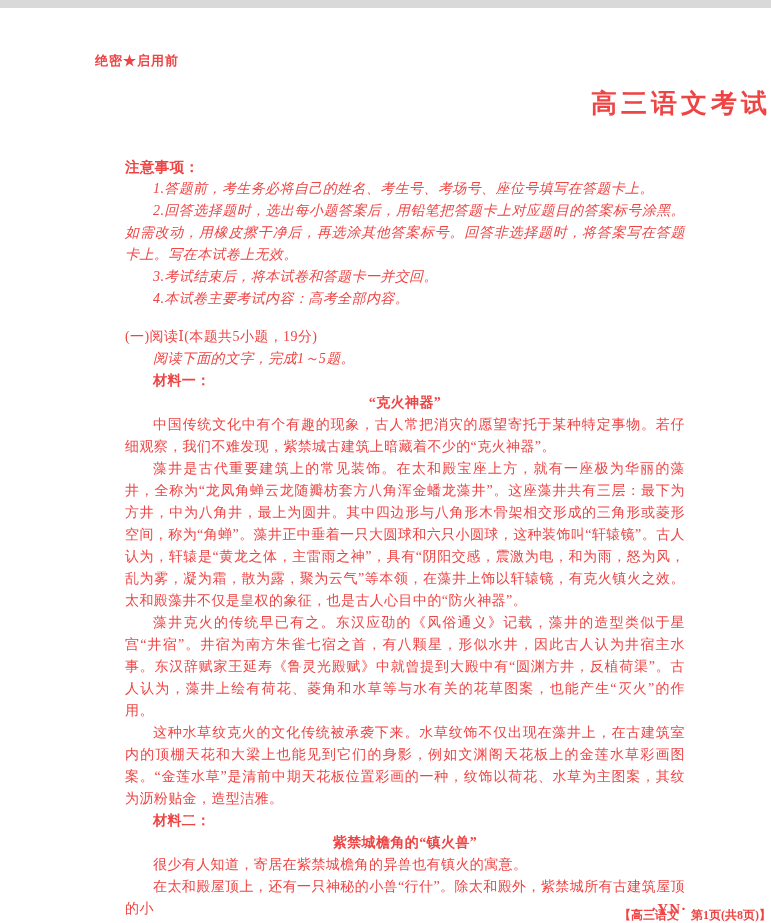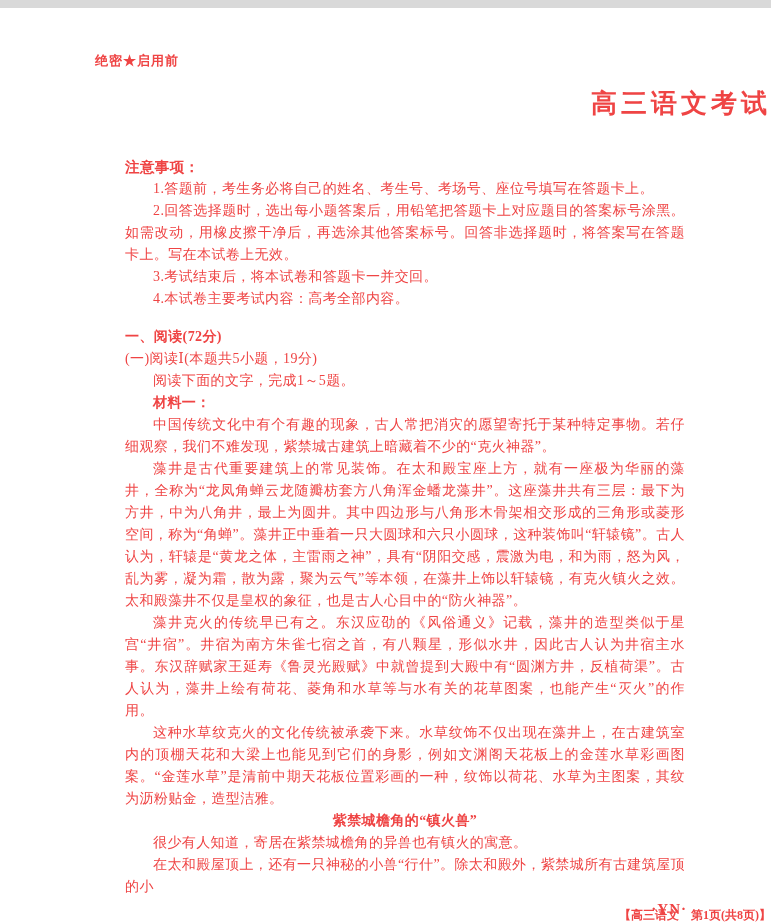--- a/index.html
+++ b/index.html
@@ -16,21 +16,21 @@
   }
   .exam-title {
     position:absolute; top:78px; left:0; width:100%;
     text-align:right; font-size:26px; font-weight:bold; letter-spacing:4px;
   }
   .content {
     position:absolute; top:148px; left:125px; width:560px;
     font-size:14px; line-height:22px; text-align:justify; letter-spacing:0.4px;
   }
   p { margin:0; }
-  .indent { text-indent:2em; }
+  .indent { text-indent:2em;font-style:italic; }
   .notice-heading { font-weight:bold; font-size:14.5px; }
   .spacer { height:16px; }
   .section-title { font-weight:bold; }
   .material-label { font-weight:bold; text-indent:2em; }
   .material-title { font-weight:bold; text-align:center; }
   .para { text-indent:2em; }
   .footer {
     position:absolute; left:0; bottom:8px; width:100%; height:16px; font-size:12px;
   }
   .footer-center {
@@ -53,31 +53,32 @@
   <div class="content">
 
     <p class="notice-heading">注意事项：</p>
     <p class="indent">1.答题前，考生务必将自己的姓名、考生号、考场号、座位号填写在答题卡上。</p>
     <p class="indent">2.回答选择题时，选出每小题答案后，用铅笔把答题卡上对应题目的答案标号涂黑。如需改动，用橡皮擦干净后，再选涂其他答案标号。回答非选择题时，将答案写在答题卡上。写在本试卷上无效。</p>
     <p class="indent">3.考试结束后，将本试卷和答题卡一并交回。</p>
     <p class="indent">4.本试卷主要考试内容：高考全部内容。</p>
 
     <div class="spacer"></div>
 
-    <p class="section-title">一、阅读(72分)</p>
     <p>(一)阅读Ⅰ(本题共5小题，19分)</p>
     <p class="indent">阅读下面的文字，完成1～5题。</p>
 
     <p class="material-label">材料一：</p>
+    <p class="material-title">“克火神器”</p>
 
     <p class="para">中国传统文化中有个有趣的现象，古人常把消灾的愿望寄托于某种特定事物。若仔细观察，我们不难发现，紫禁城古建筑上暗藏着不少的“克火神器”。</p>
     <p class="para">藻井是古代重要建筑上的常见装饰。在太和殿宝座上方，就有一座极为华丽的藻井，全称为“龙凤角蝉云龙随瓣枋套方八角浑金蟠龙藻井”。这座藻井共有三层：最下为方井，中为八角井，最上为圆井。其中四边形与八角形木骨架相交形成的三角形或菱形空间，称为“角蝉”。藻井正中垂着一只大圆球和六只小圆球，这种装饰叫“轩辕镜”。古人认为，轩辕是“黄龙之体，主雷雨之神”，具有“阴阳交感，震激为电，和为雨，怒为风，乱为雾，凝为霜，散为露，聚为云气”等本领，在藻井上饰以轩辕镜，有克火镇火之效。太和殿藻井不仅是皇权的象征，也是古人心目中的“防火神器”。</p>
     <p class="para">藻井克火的传统早已有之。东汉应劭的《风俗通义》记载，藻井的造型类似于星宫“井宿”。井宿为南方朱雀七宿之首，有八颗星，形似水井，因此古人认为井宿主水事。东汉辞赋家王延寿《鲁灵光殿赋》中就曾提到大殿中有“圆渊方井，反植荷渠”。古人认为，藻井上绘有荷花、菱角和水草等与水有关的花草图案，也能产生“灭火”的作用。</p>
     <p class="para">这种水草纹克火的文化传统被承袭下来。水草纹饰不仅出现在藻井上，在古建筑室内的顶棚天花和大梁上也能见到它们的身影，例如文渊阁天花板上的金莲水草彩画图案。“金莲水草”是清前中期天花板位置彩画的一种，纹饰以荷花、水草为主图案，其纹为沥粉贴金，造型洁雅。</p>
 
+    <p class="material-label">材料二：</p>
     <p class="material-title">紫禁城檐角的“镇火兽”</p>
 
     <p class="para">很少有人知道，寄居在紫禁城檐角的异兽也有镇火的寓意。</p>
     <p class="para">在太和殿屋顶上，还有一只神秘的小兽“行什”。除太和殿外，紫禁城所有古建筑屋顶的小</p>
 
   </div>
 
   <div class="footer">
     <span class="footer-center">【高三语文　第1页(共8页)】</span>
     <span class="footer-right">·YN·</span>

